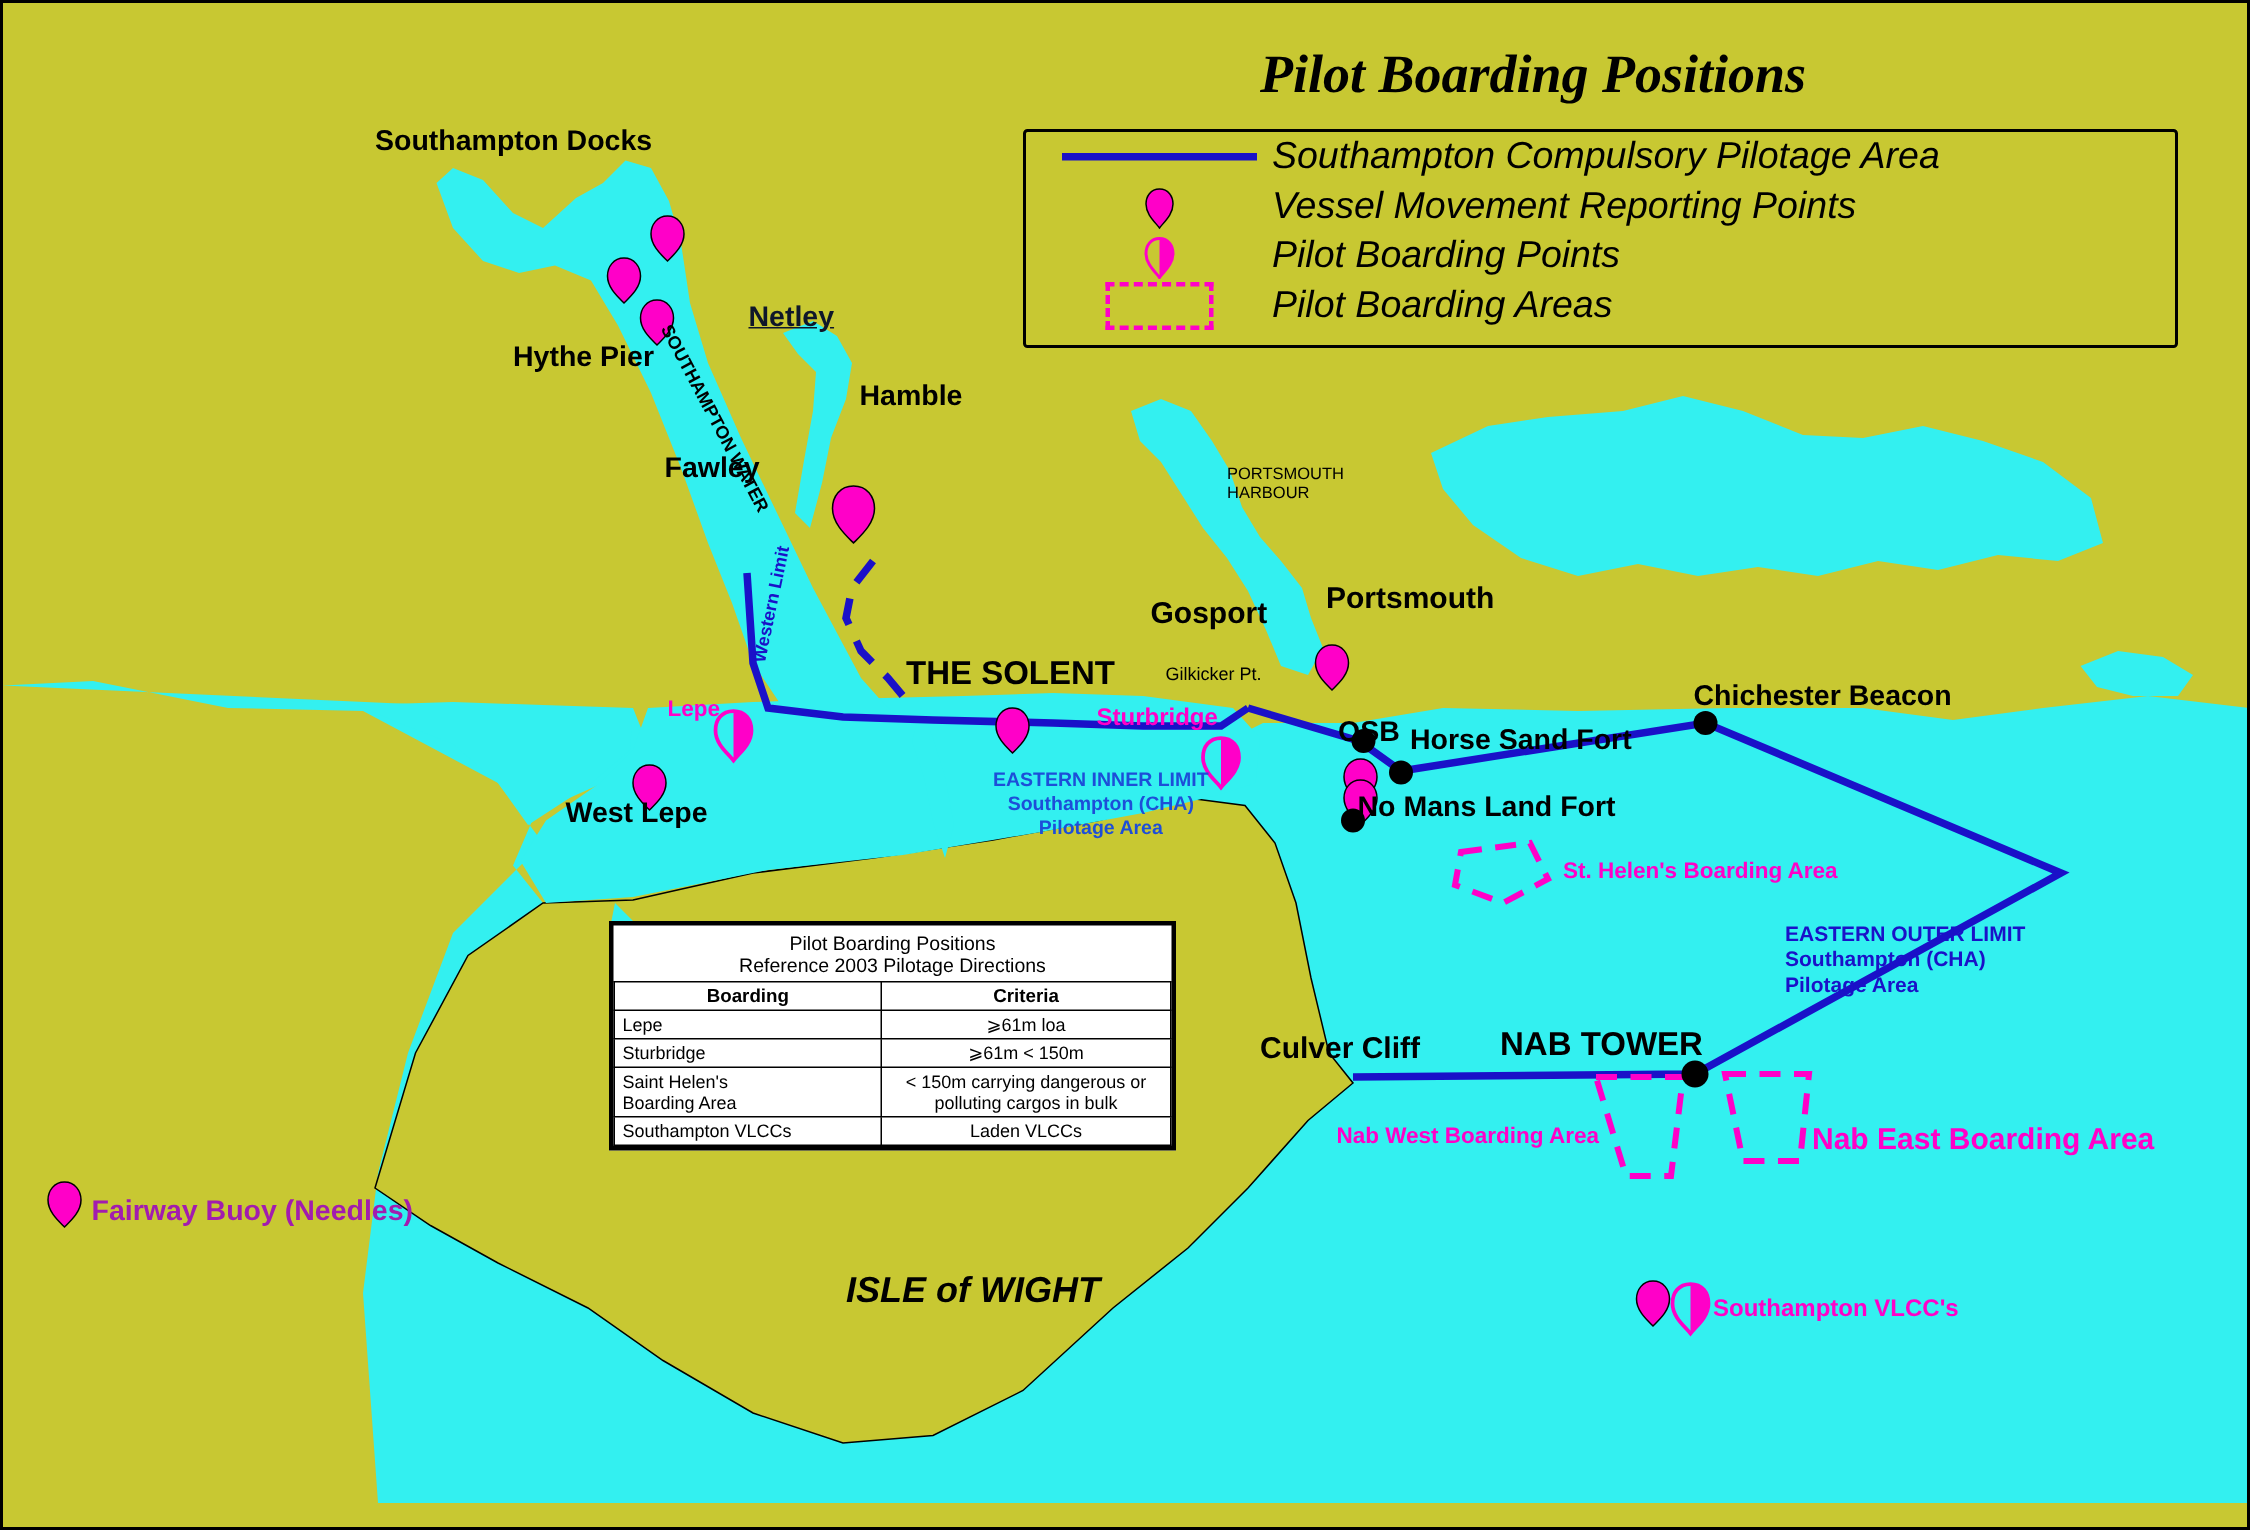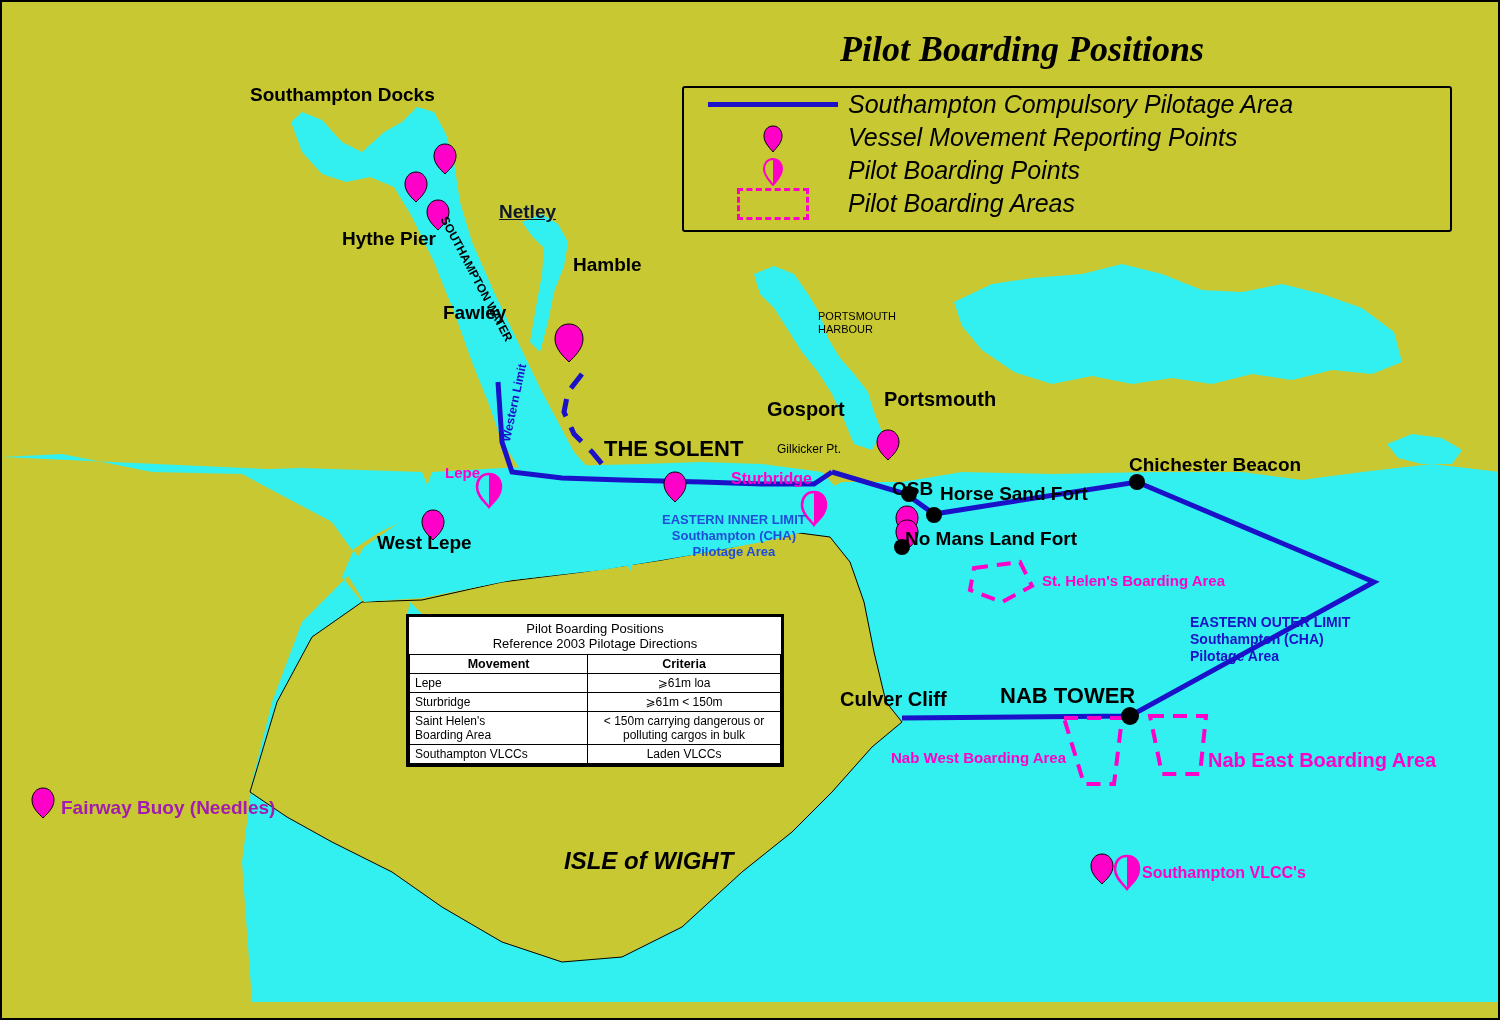--- a/index.html
+++ b/index.html
@@ -192,21 +192,21 @@
   <div class="lbl b" style="left:1140px;top:862px;font-size:16px;color:#ff00c8;">Southampton VLCC's</div>
 
   <div class="tbl">
     <div class="cap">
       <div>Pilot Boarding Positions</div>
       <div>Reference 2003 Pilotage Directions</div>
     </div>
     <table>
       <thead>
         <tr>
-          <th>Movement</th>
+          <th>Boarding</th>
           <th>Criteria</th>
         </tr>
       </thead>
       <tbody>
         <tr>
           <td class="loc" style="white-space:pre-line">Lepe</td>
           <td class="crit" style="white-space:pre-line">⩾61m loa</td>
         </tr>
         <tr>
           <td class="loc" style="white-space:pre-line">Sturbridge</td>

